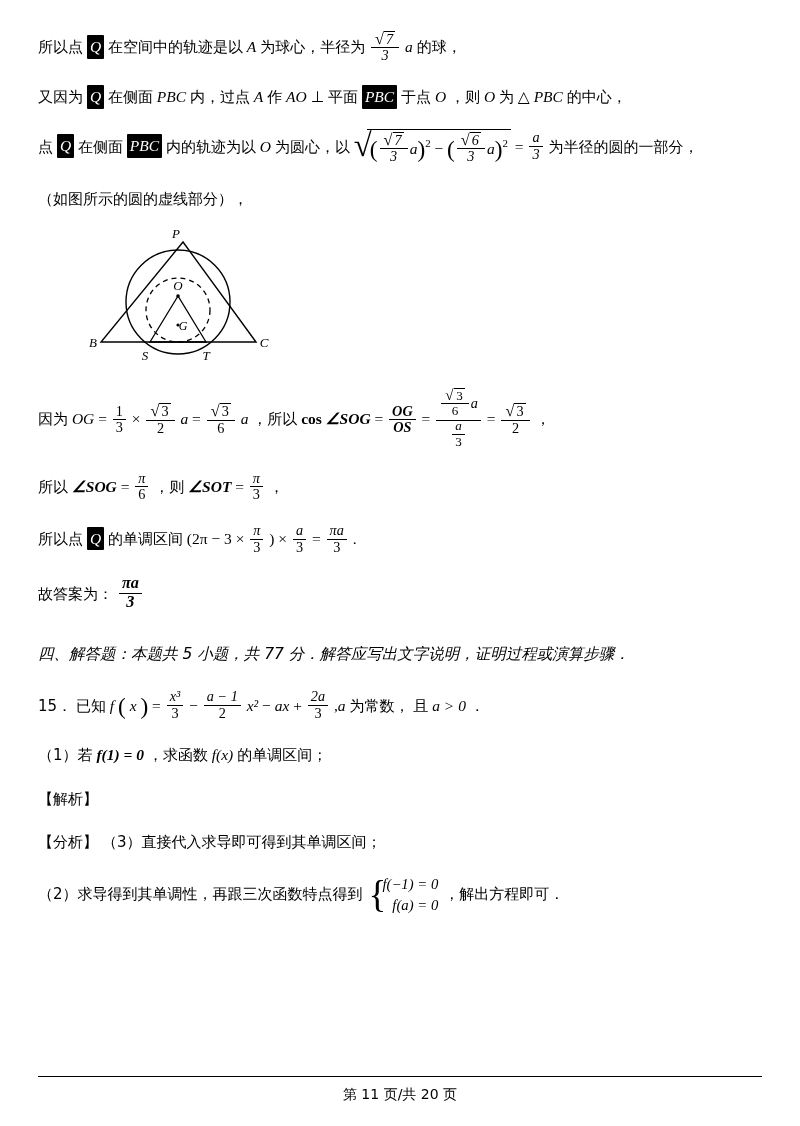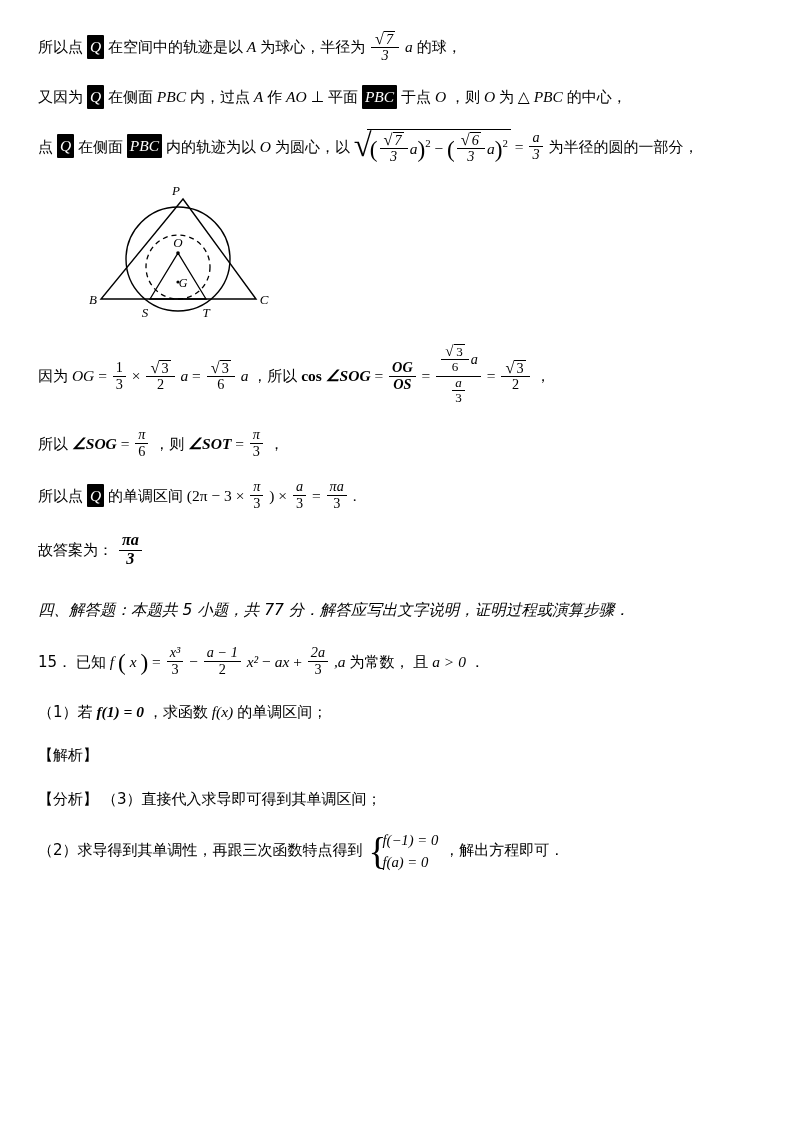--- a/index.html
+++ b/index.html
@@ -106,20 +106,21 @@
     margin: 6px 0 10px 50px;
   }
   .figure svg { display: block; }
   
   .system {
     display: inline-block;
     vertical-align: middle;
     position: relative;
     padding-left: 14px;
     margin: 0 2px;
+    text-align: right;
   }
   .system::before {
     content: "{";
     position: absolute;
     left: 0;
     top: 50%;
     transform: translateY(-50%);
     font-size: 2.4em;
     font-family: "Liberation Serif", serif;
     line-height: 0.8;
@@ -206,20 +207,23 @@
         </span>
       </span>
       <span>=</span>
       <span class="frac">
         <span class="num it">a</span>
         <span class="den it">3</span>
       </span>
       <span class="cn">为半径的圆的一部分，</span>
     </div>
 
+    <div class="line">
+      <span class="cn">（如图所示的圆的虚线部分），</span>
+    </div>
 
     <div class="figure">
       <svg width="240" height="150" viewBox="0 0 240 150">
 
         <polygon points="95,12 13,112 168,112" fill="none" stroke="#000" stroke-width="1.4"></polygon>
 
         <circle cx="90" cy="72" r="52" fill="none" stroke="#000" stroke-width="1.4"></circle>
 
         <circle cx="90" cy="80" r="32" fill="none" stroke="#000" stroke-width="1.3" stroke-dasharray="5,4"></circle>
 
@@ -398,13 +402,17 @@
       <span class="cn">（2）求导得到其单调性，再跟三次函数特点得到</span>
       <span class="system">
         <span class="row it">f(−1) = 0</span>
         <span class="row it">f(a) = 0</span>
       </span>
       <span class="cn">，解出方程即可．</span>
     </div>
 
   </div>
 
+  <div class="footer">
+    <div class="rule"></div>
+    <span>第 11 页/共 20 页</span>
+  </div>
 </div>
 
 </body></html>

